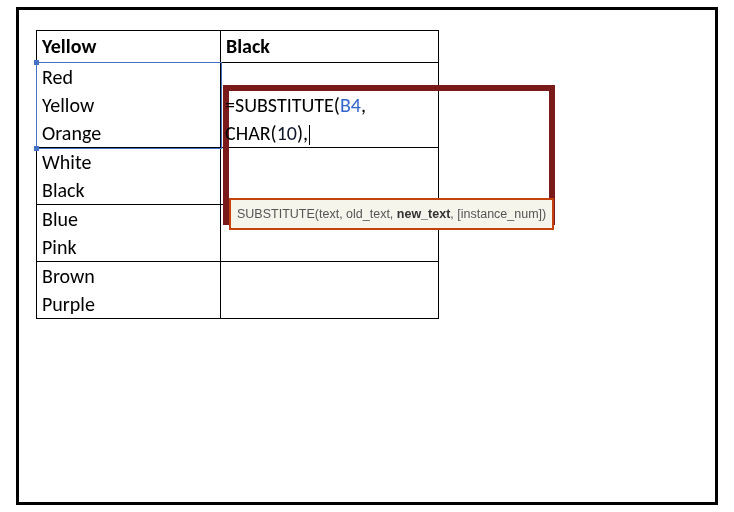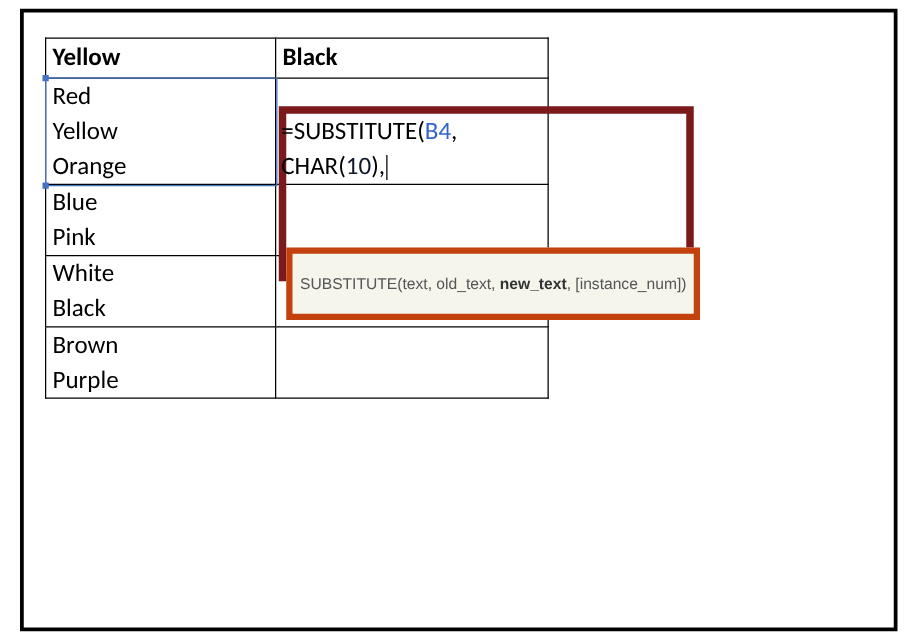--- a/index.html
+++ b/index.html
@@ -133,22 +133,22 @@
       margin-left: 1px;
     }
 
     
     .tooltip {
       position: absolute;
       left: 229px;
       top: 198px;
       z-index: 10;
       background: #f5f5ec;
-      border: 5px solid #c2410c;
-      padding: 17px 6px;
+      border: 2px solid #c2410c;
+      padding: 7px 6px;
       font-size: 12.5px;
       font-family: "Segoe UI", Tahoma, Arial, sans-serif;
       color: #555;
       white-space: nowrap;
     }
     .tooltip .cur {
       font-weight: bold;
       color: #333;
     }
   </style>
@@ -170,30 +170,30 @@
     <td class="col-b formula-cell">
       <div class="formula-text">
         <span class="tok-eq">=</span><span class="tok-fn">SUBSTITUTE</span><span class="tok-paren">(</span><span class="tok-ref">B4</span><span class="tok-comma">,</span>
       </div>
       <div class="formula-line2">
         <span class="tok-fn">CHAR</span><span class="tok-paren">(</span><span class="tok-num">10</span><span class="tok-paren">)</span><span class="tok-comma">,</span><span class="caret"></span>
       </div>
     </td>
   </tr>
   <tr>
+    <td class="col-a multi-line">White
+Black</td>
+    <td class="col-b"></td>
+  </tr>
+  <tr>
     <td class="col-a multi-line">Blue
 Pink</td>
     <td class="col-b"></td>
   </tr>
   <tr>
-    <td class="col-a multi-line">White
-Black</td>
-    <td class="col-b"></td>
-  </tr>
-  <tr>
     <td class="col-a multi-line">Brown
 Purple</td>
     <td class="col-b"></td>
   </tr>
 </tbody>
   </table>
 
 <div class="cell-selection"></div>
 <div class="highlight-box"></div>
 

